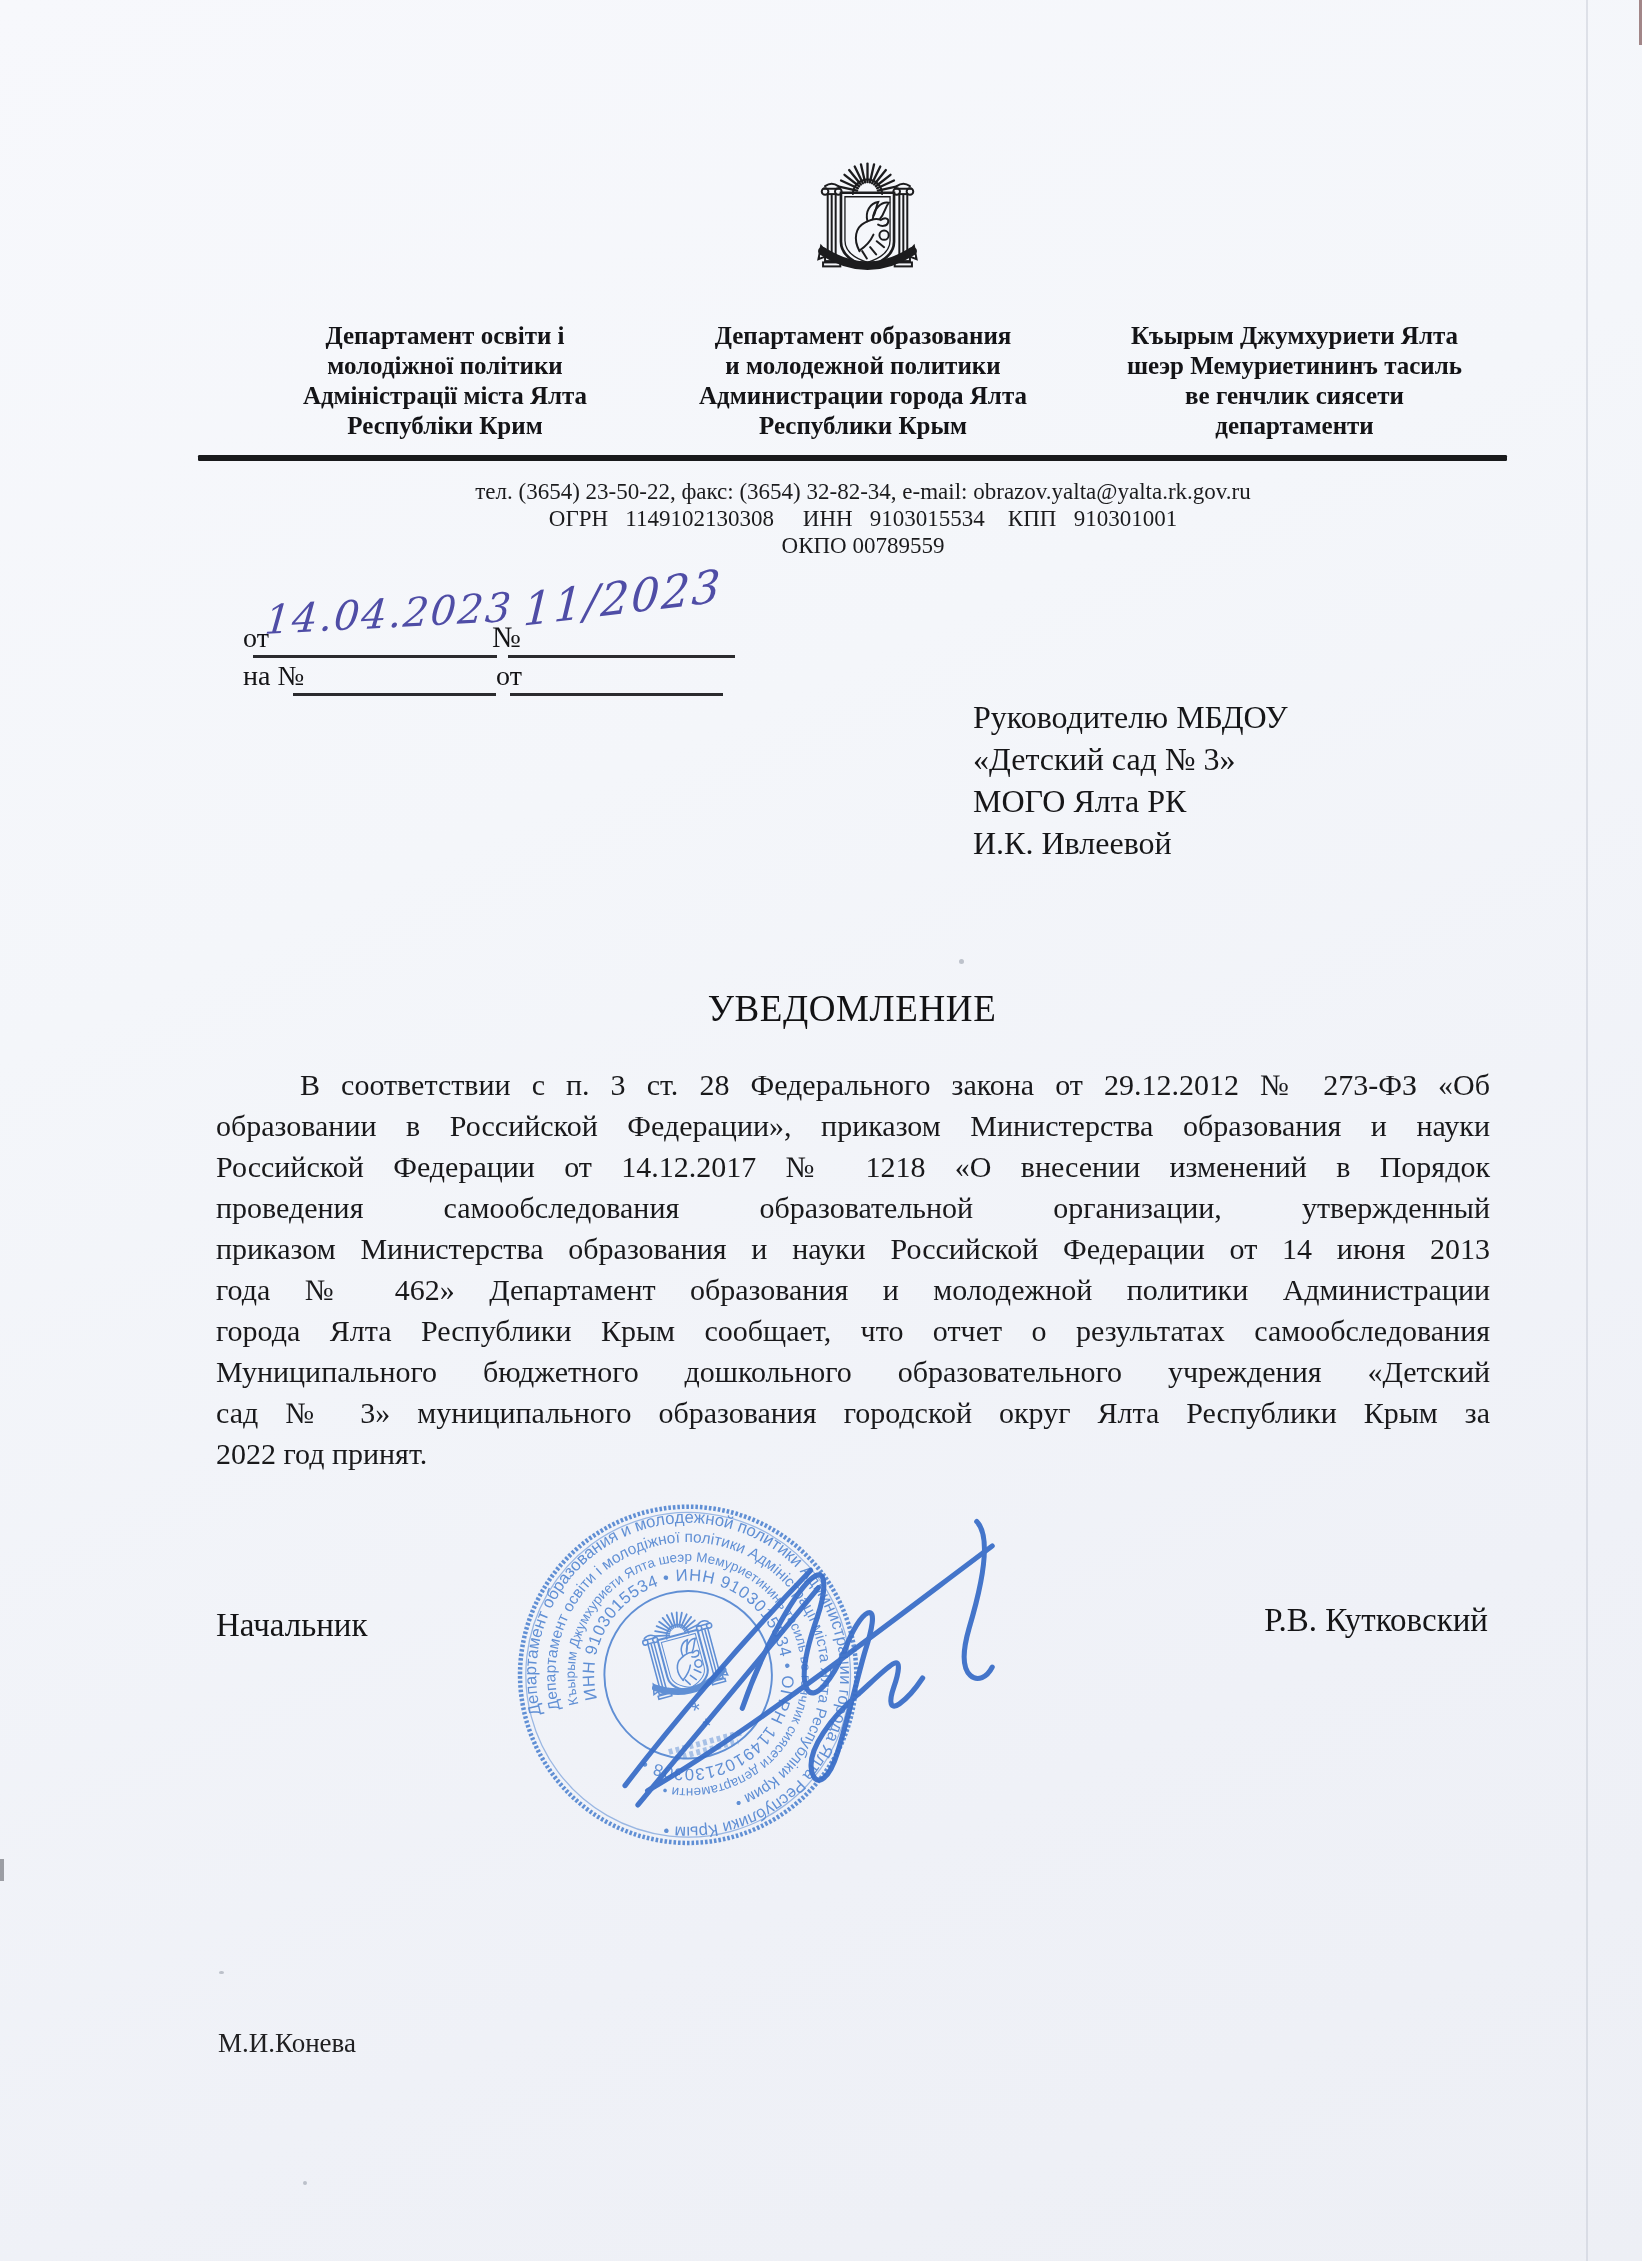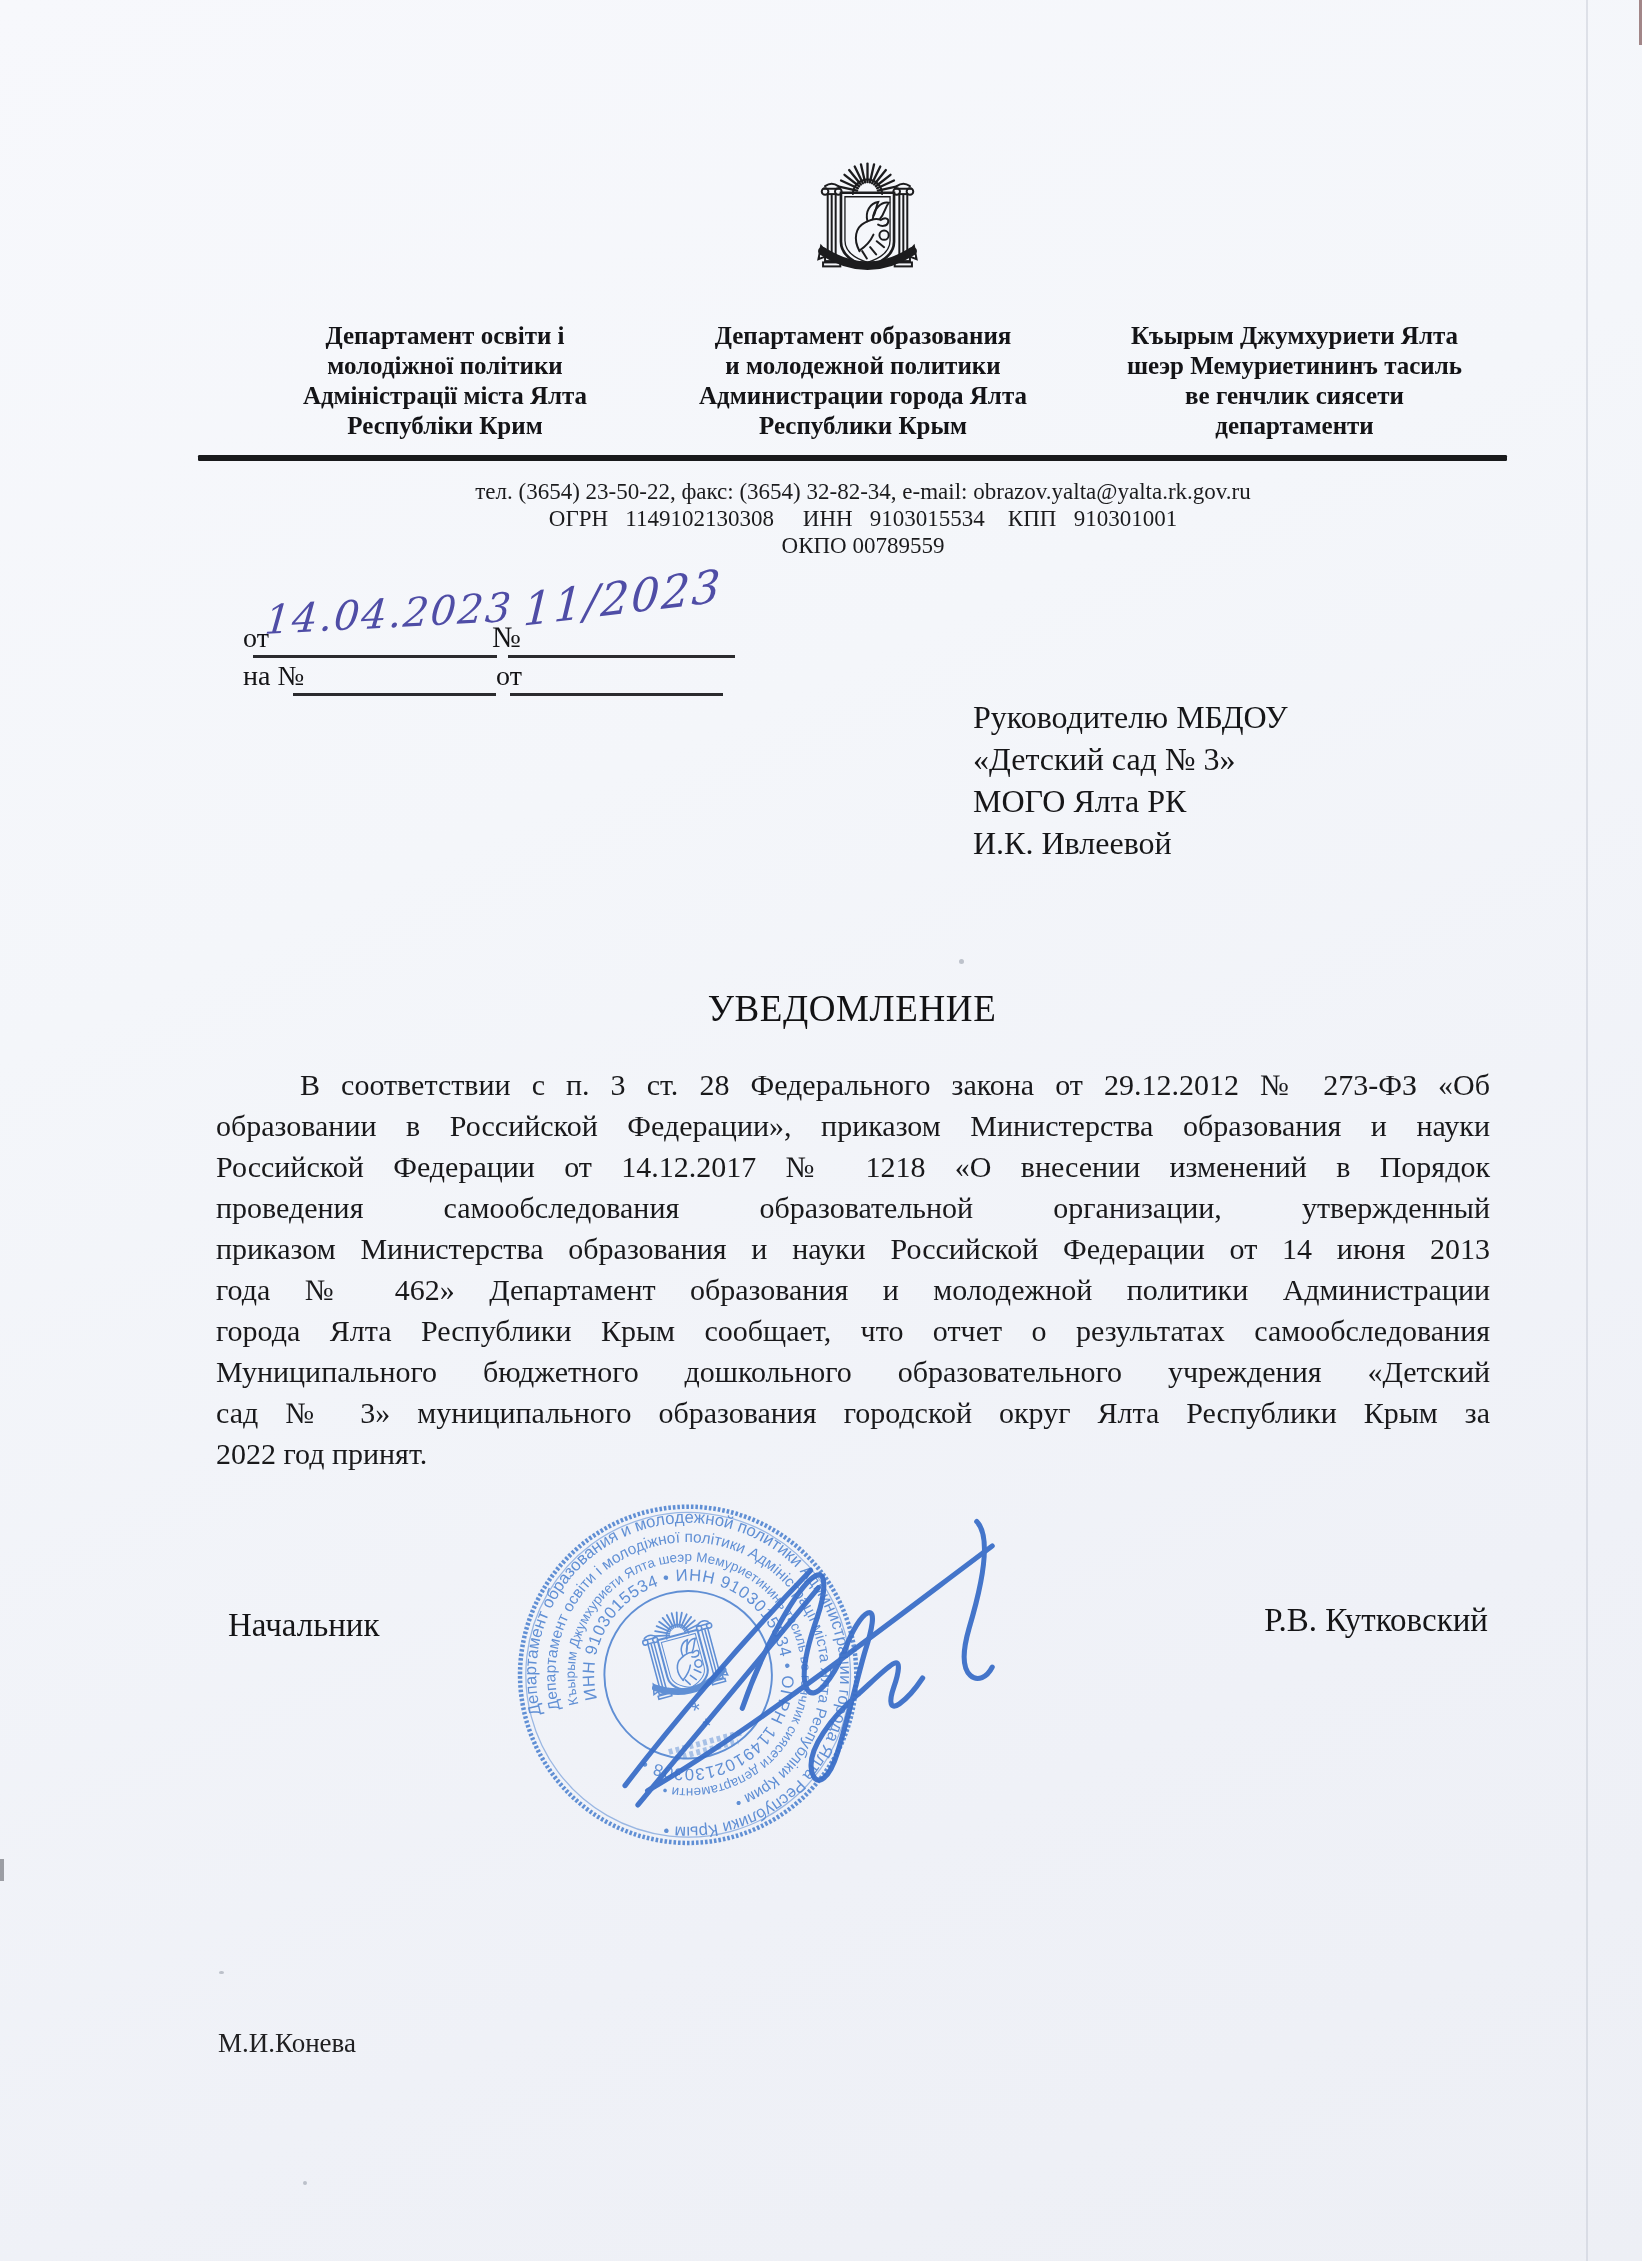--- a/index.html
+++ b/index.html
@@ -24,21 +24,21 @@
   
   .recipient{position:absolute;left:973px;top:696px;font-size:32px;line-height:42px;color:#161618;}
   
   .title{position:absolute;left:216px;top:987px;width:1272px;text-align:center;
     font-weight:normal;font-size:37px;letter-spacing:0.6px;color:#121214;}
   .bodytext{position:absolute;left:216px;top:1064px;width:1274px;font-size:30px;
     line-height:41px;color:#19191b;}
   .bodytext .jl{text-align:justify;text-align-last:justify;}
   .bodytext .indent{text-indent:84px;}
   
-  .post{position:absolute;left:216px;top:1607px;font-size:33px;color:#151517;margin-left:12px;}
+  .post{position:absolute;left:216px;top:1607px;font-size:33px;color:#151517;}
   .signer{position:absolute;left:860px;top:1602px;width:628px;text-align:right;font-size:33px;color:#151517;}
   .executor{position:absolute;left:218px;top:2028px;font-size:27px;color:#202022;}
   
   .ring{fill:#4d82d0;font-family:"Liberation Sans",sans-serif;}
   .r1{font-size:26px;} .r2{font-size:24px;} .r3{font-size:21px;} .r4{font-size:26px;letter-spacing:1px;}
   
   .crease{position:absolute;left:1586px;top:0;width:1.9px;height:2261px;background:rgba(185,190,202,.38);}
   .speck{position:absolute;background:#9aa0ab;border-radius:50%;opacity:.6;}
   .edge-mark{position:absolute;background:#5d2a2a;opacity:.55;}
 </style>

